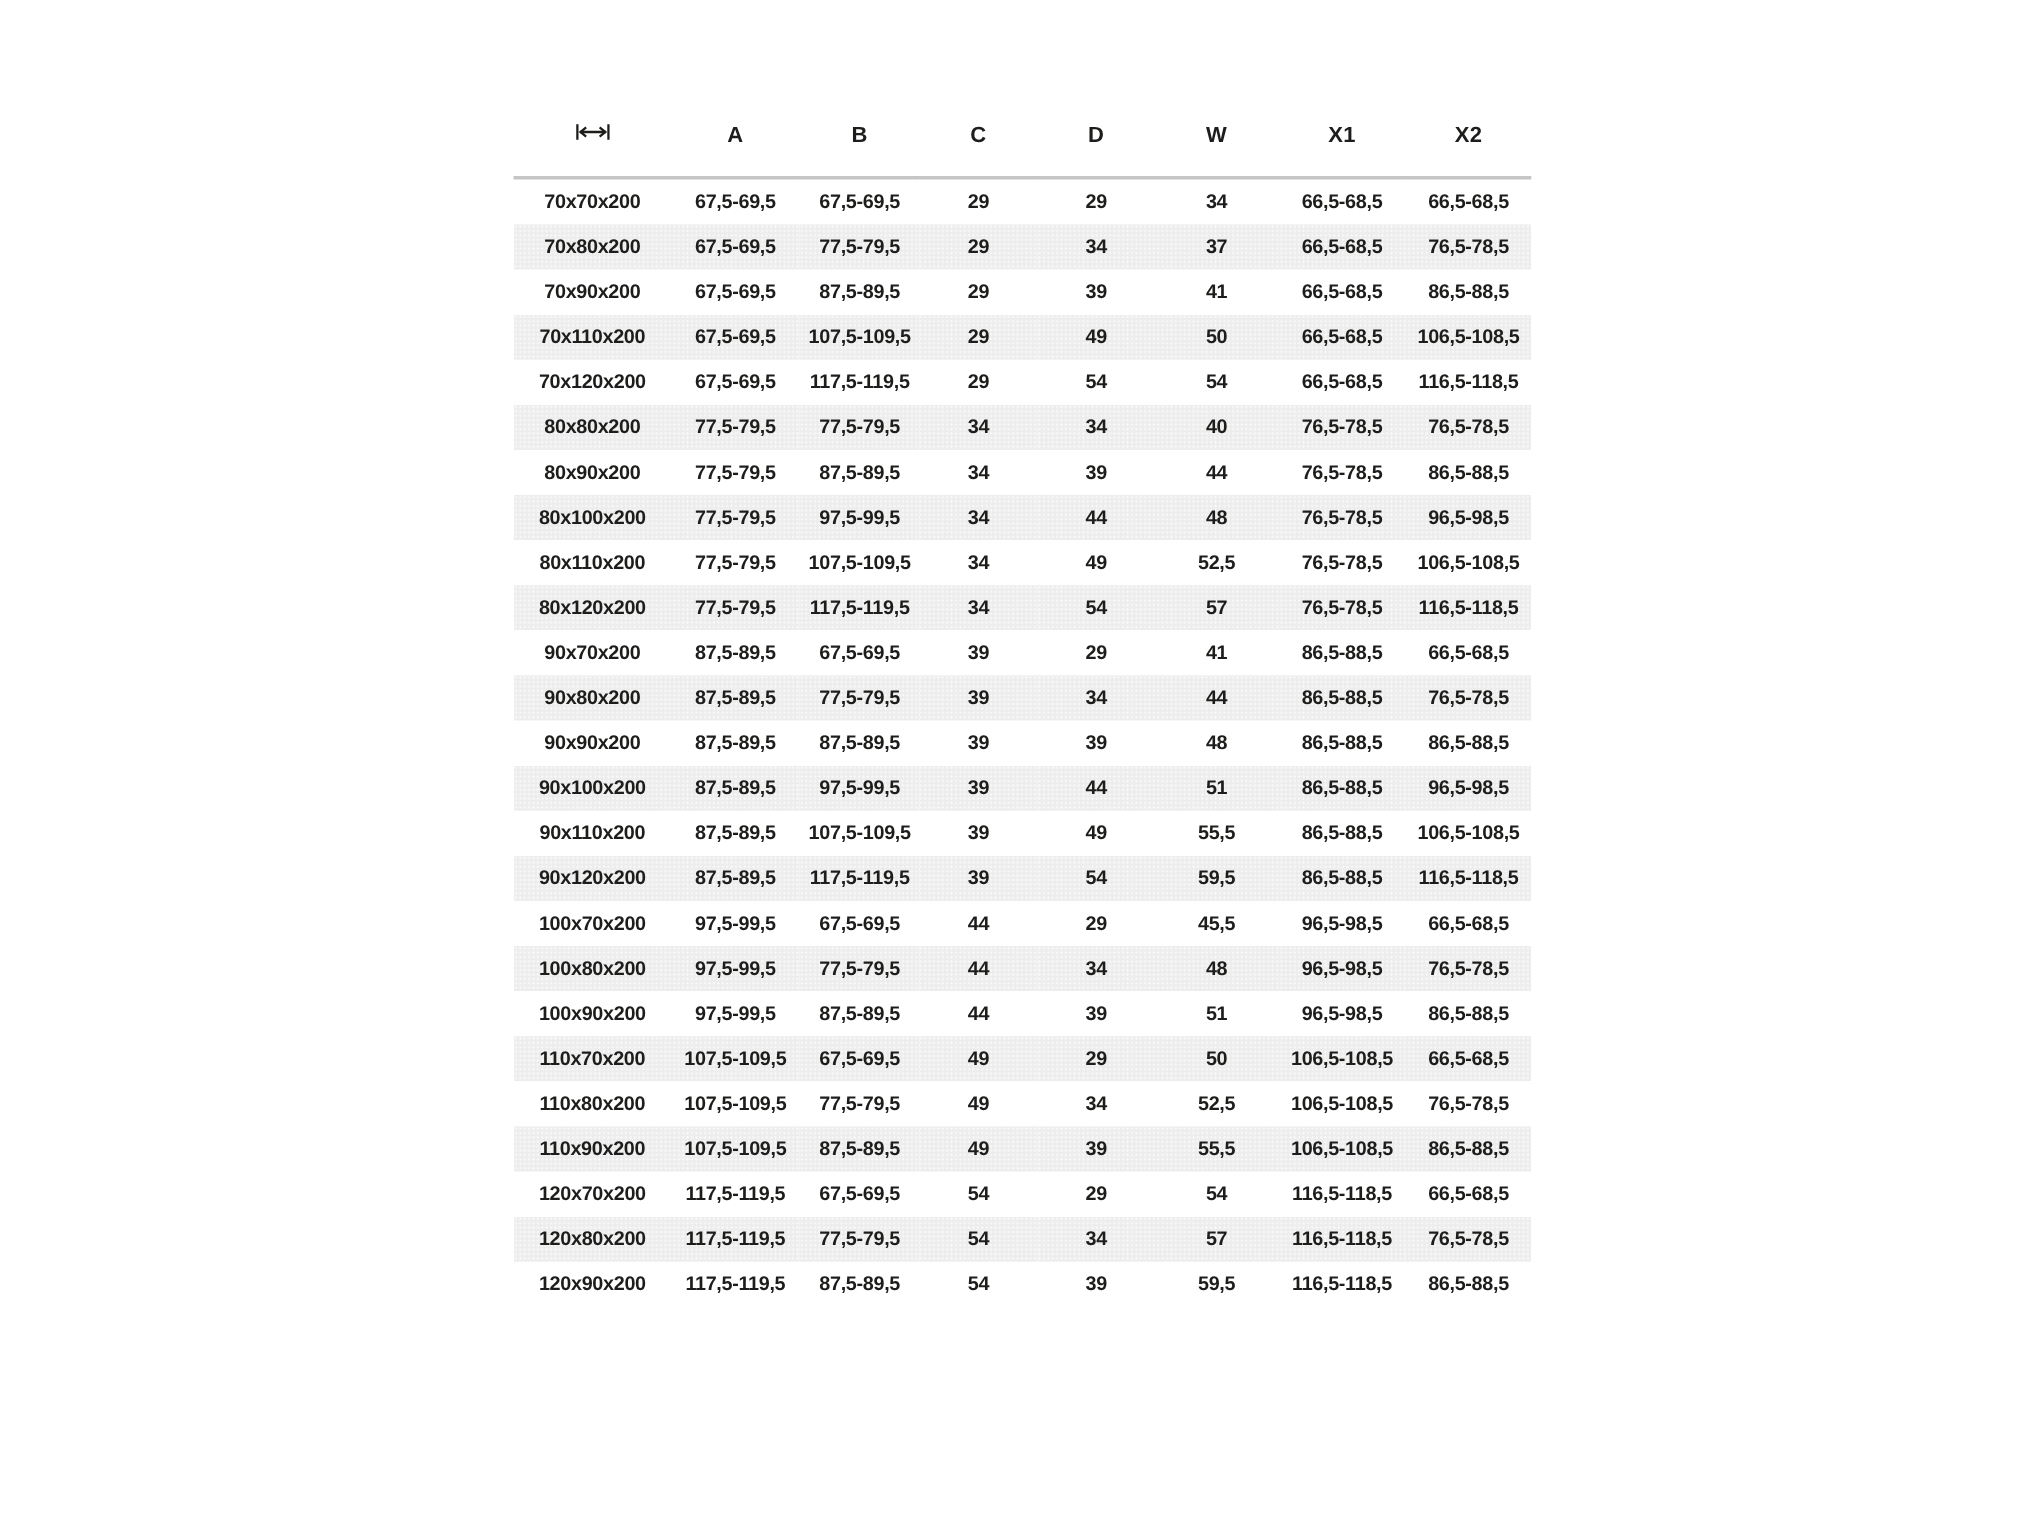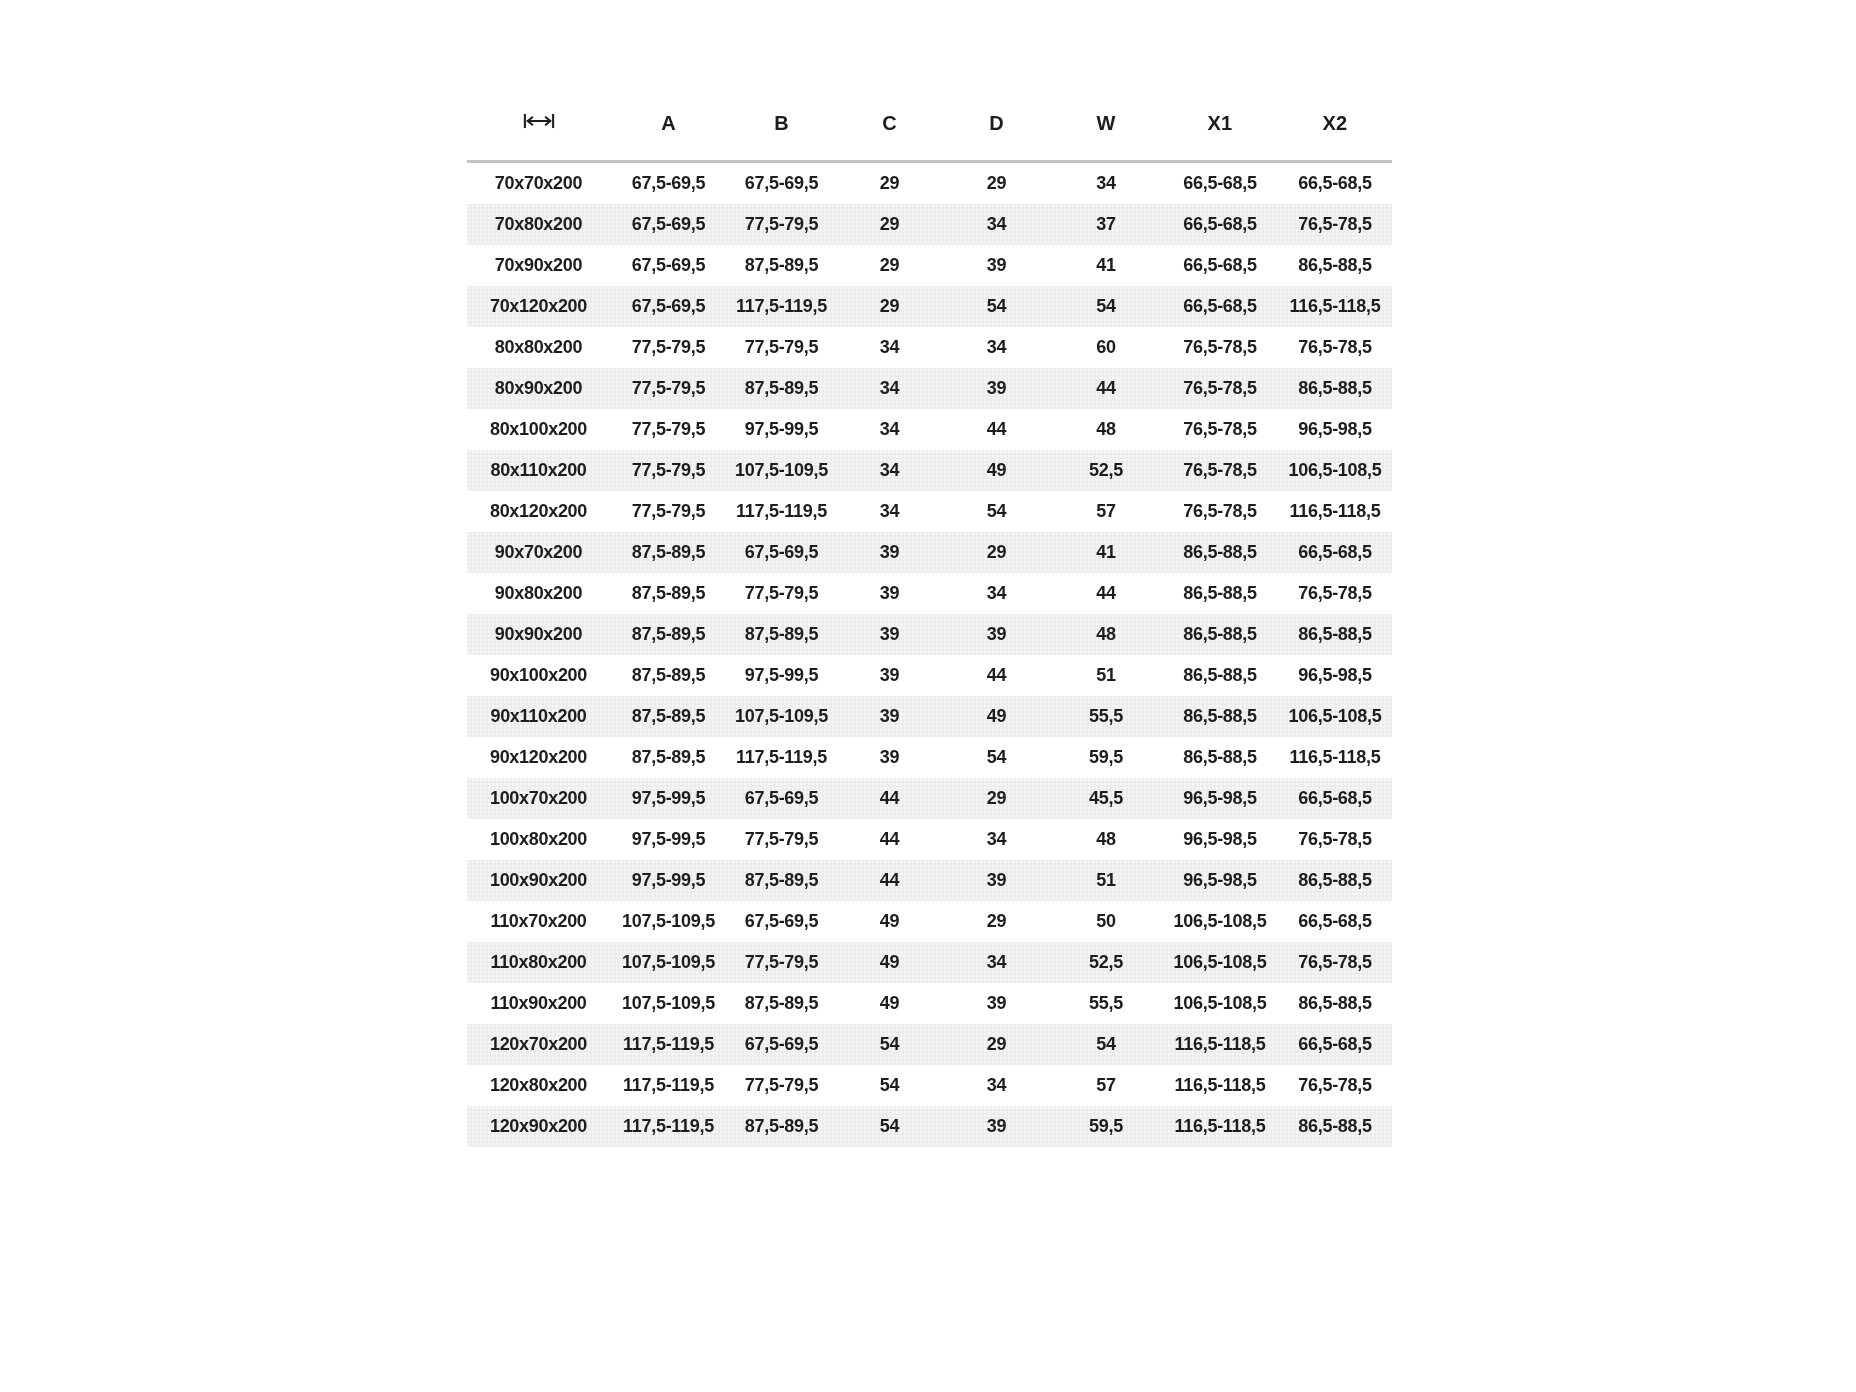--- a/index.html
+++ b/index.html
@@ -119,36 +119,46 @@
         <td>70x90x200</td>
         <td>67,5-69,5</td>
         <td>87,5-89,5</td>
         <td>29</td>
         <td>39</td>
         <td>41</td>
         <td>66,5-68,5</td>
         <td>86,5-88,5</td>
       </tr>
       <tr>
+        <td>70x110x200</td>
+        <td>67,5-69,5</td>
+        <td>107,5-109,5</td>
+        <td>29</td>
+        <td>49</td>
+        <td>50</td>
+        <td>66,5-68,5</td>
+        <td>106,5-108,5</td>
+      </tr>
+      <tr>
         <td>70x120x200</td>
         <td>67,5-69,5</td>
         <td>117,5-119,5</td>
         <td>29</td>
         <td>54</td>
         <td>54</td>
         <td>66,5-68,5</td>
         <td>116,5-118,5</td>
       </tr>
       <tr>
         <td>80x80x200</td>
         <td>77,5-79,5</td>
         <td>77,5-79,5</td>
         <td>34</td>
         <td>34</td>
-        <td>60</td>
+        <td>40</td>
         <td>76,5-78,5</td>
         <td>76,5-78,5</td>
       </tr>
       <tr>
         <td>80x90x200</td>
         <td>77,5-79,5</td>
         <td>87,5-89,5</td>
         <td>34</td>
         <td>39</td>
         <td>44</td>

